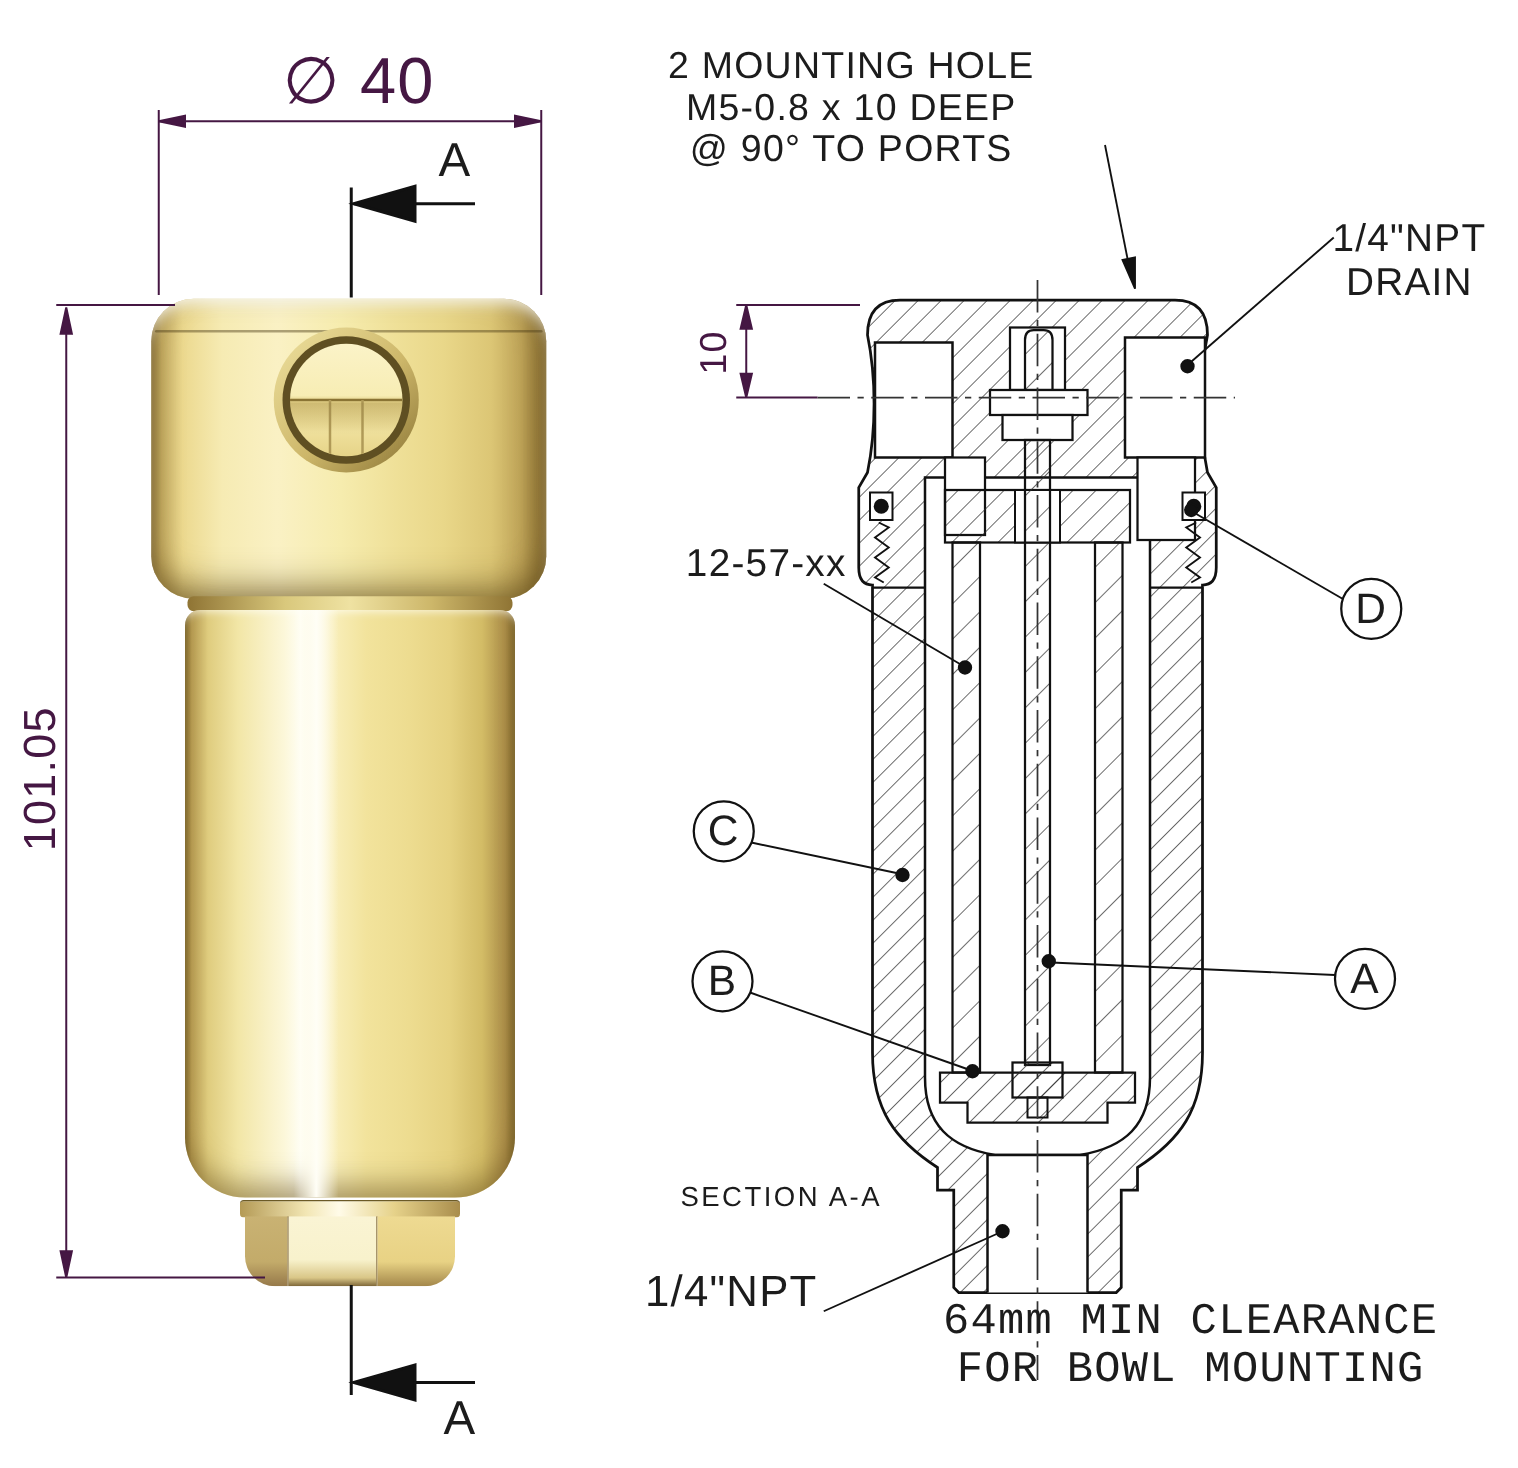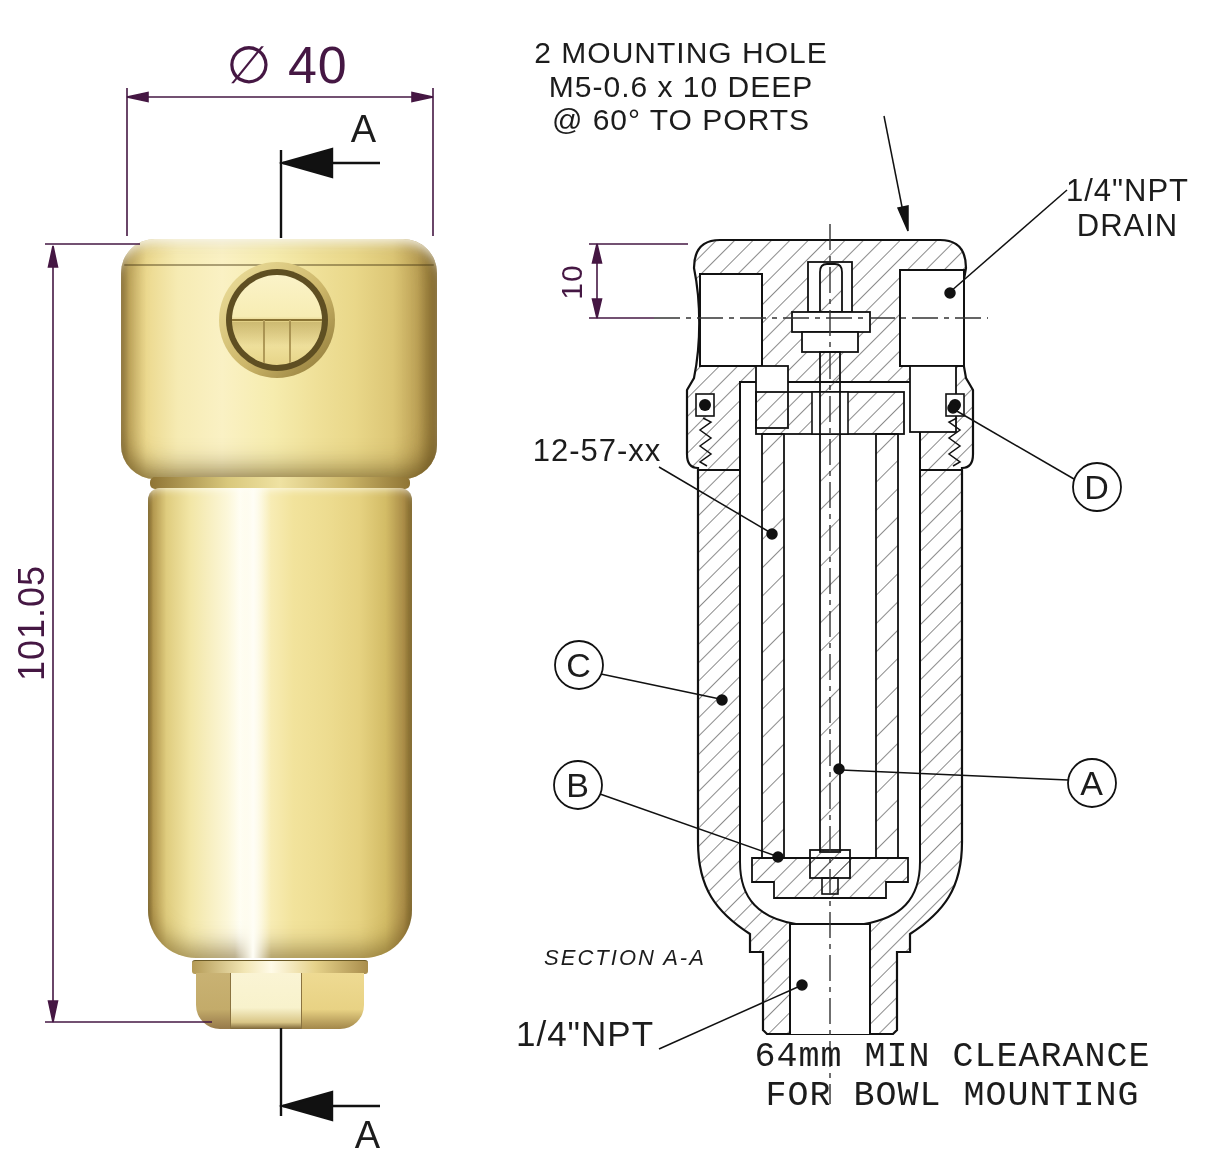--- a/index.html
+++ b/index.html
@@ -50,24 +50,24 @@
   .facet-r{flex:0 0 62px;background:linear-gradient(180deg,#eeda92 0%,#e8d284 65%,#a3874a 100%);}
 
   
   .t-dim40{left:222px;top:36px;width:130px;font-size:52px;}
   .t-101{left:-53px;top:603px;width:170px;height:40px;font-size:36px;}
   .t-10{left:542px;top:265px;width:60px;height:34px;font-size:30px;}
   .t-atop{left:338px;top:108px;width:52px;font-size:38px;}
   .t-abot{left:342px;top:1114px;width:52px;font-size:38px;}
   .t-mounting{left:456px;top:24px;width:450px;font-size:30px;margin-top:12px;}
   .t-ports{left:1040px;top:174px;width:175px;font-size:31px;}
-  .t-element{left:512px;top:434px;width:170px;font-size:31px;}
+  .t-element{left:528px;top:434px;width:170px;font-size:31px;}
   .t-callout{width:52px;height:48px;font-size:34px;display:flex;align-items:center;justify-content:center;}
   .c-c{left:553px;top:641px;} .c-b{left:552px;top:761px;} .c-d{left:1071px;top:463px;} .c-a{left:1066px;top:759px;}
-  .t-section{left:540px;top:946px;width:170px;font-size:22px;letter-spacing:2px;font-style:italic;}
+  .t-section{left:540px;top:946px;width:170px;font-size:22px;letter-spacing:2px;}
   .t-drain{left:500px;top:1014px;width:170px;font-size:35px;}
   .t-clear{left:725px;top:1038px;width:455px;font-size:35px;font-family:Liberation Mono, monospace;}
   svg.lines{position:absolute;left:0;top:0;}
 </style>
 </head>
 <body>
 
 <div id="canvas">
 
   <div class="abs head"></div>
@@ -210,22 +210,22 @@
     </g>
   </svg>
 
   <div class="txt purple t-dim40">∅ 40</div>
   <div class="txt purple rot t-101">101.05</div>
   <div class="txt t-atop">A</div>
   <div class="txt t-abot">A</div>
 
   <div class="txt t-mounting">
     <div>2 MOUNTING HOLE</div>
-    <div>M5-0.6 x 10 DEEP</div>
-    <div>@ 60° TO PORTS</div>
+    <div>M5-0.8 x 10 DEEP</div>
+    <div>@ 90° TO PORTS</div>
   </div>
 
   <div class="txt t-ports">
     <div>1/4"NPT</div>
     <div>DRAIN</div>
   </div>
 
   <div class="txt purple rot t-10">10</div>
 
   <div class="txt t-element">

